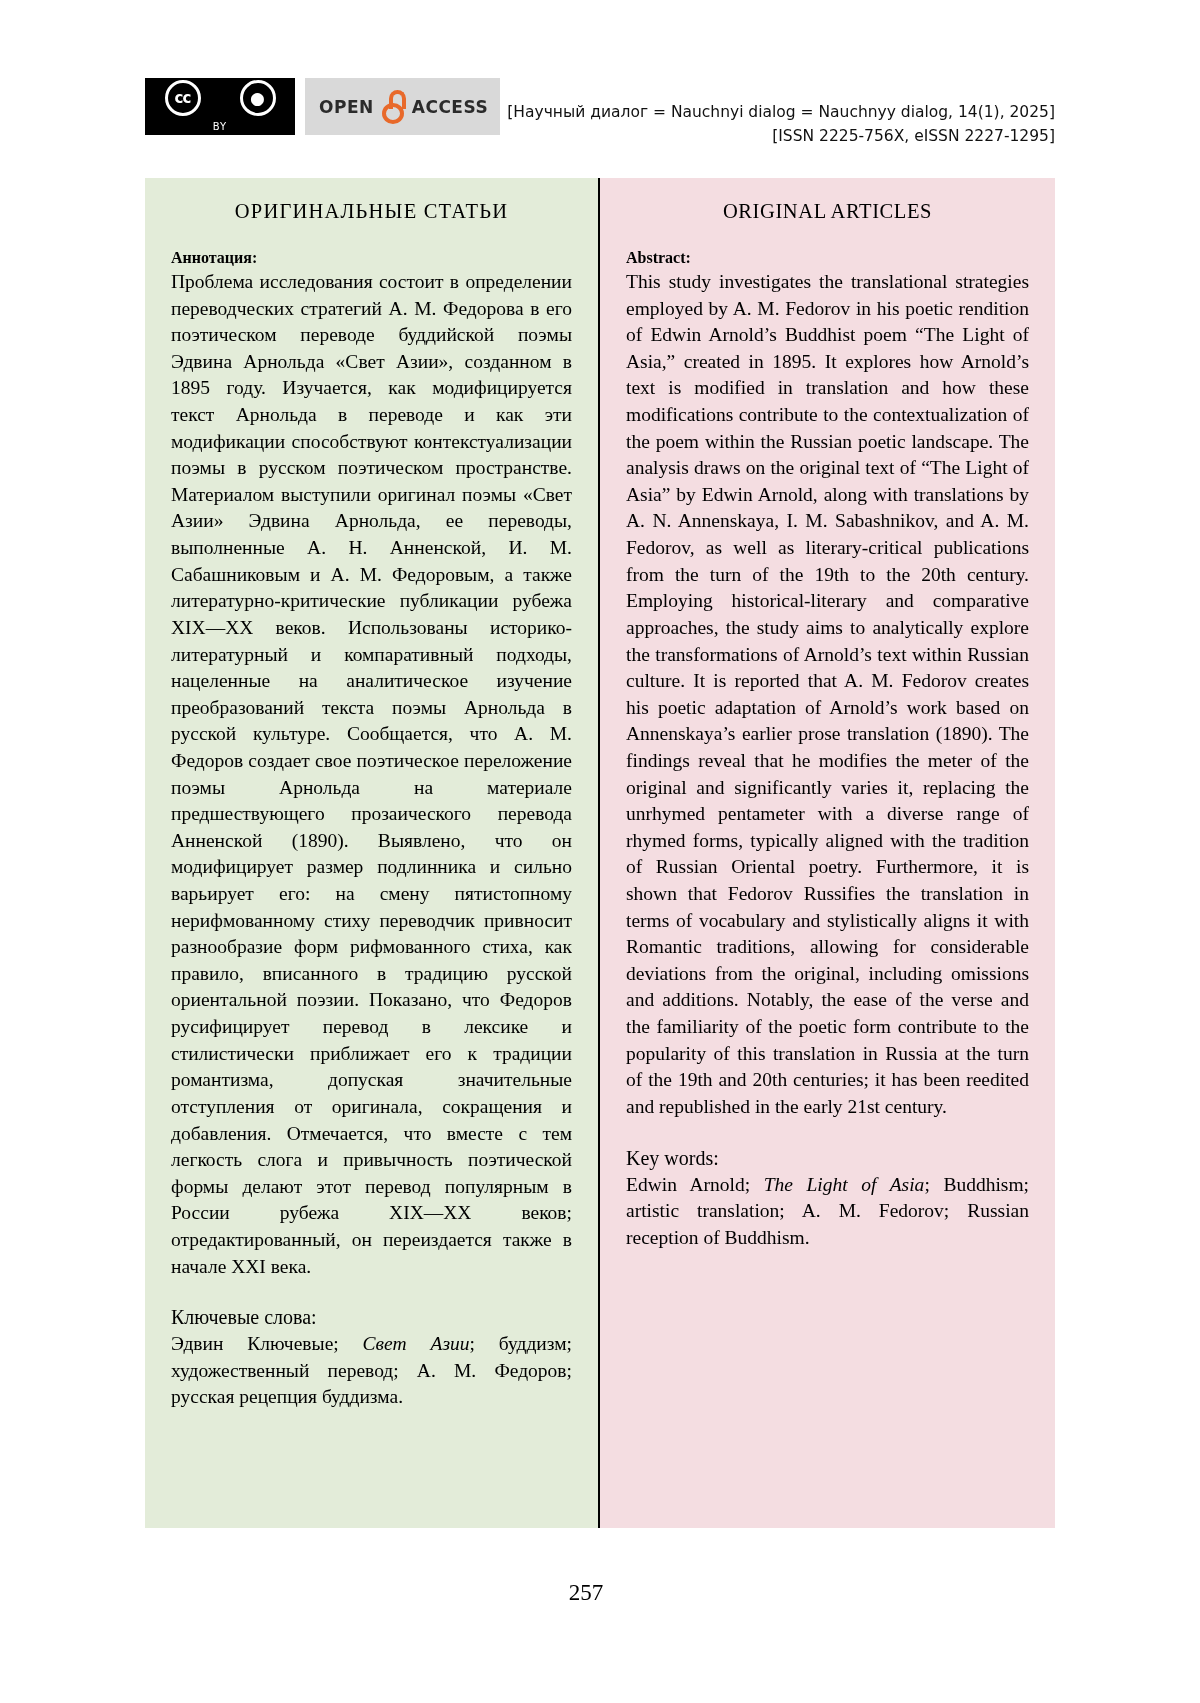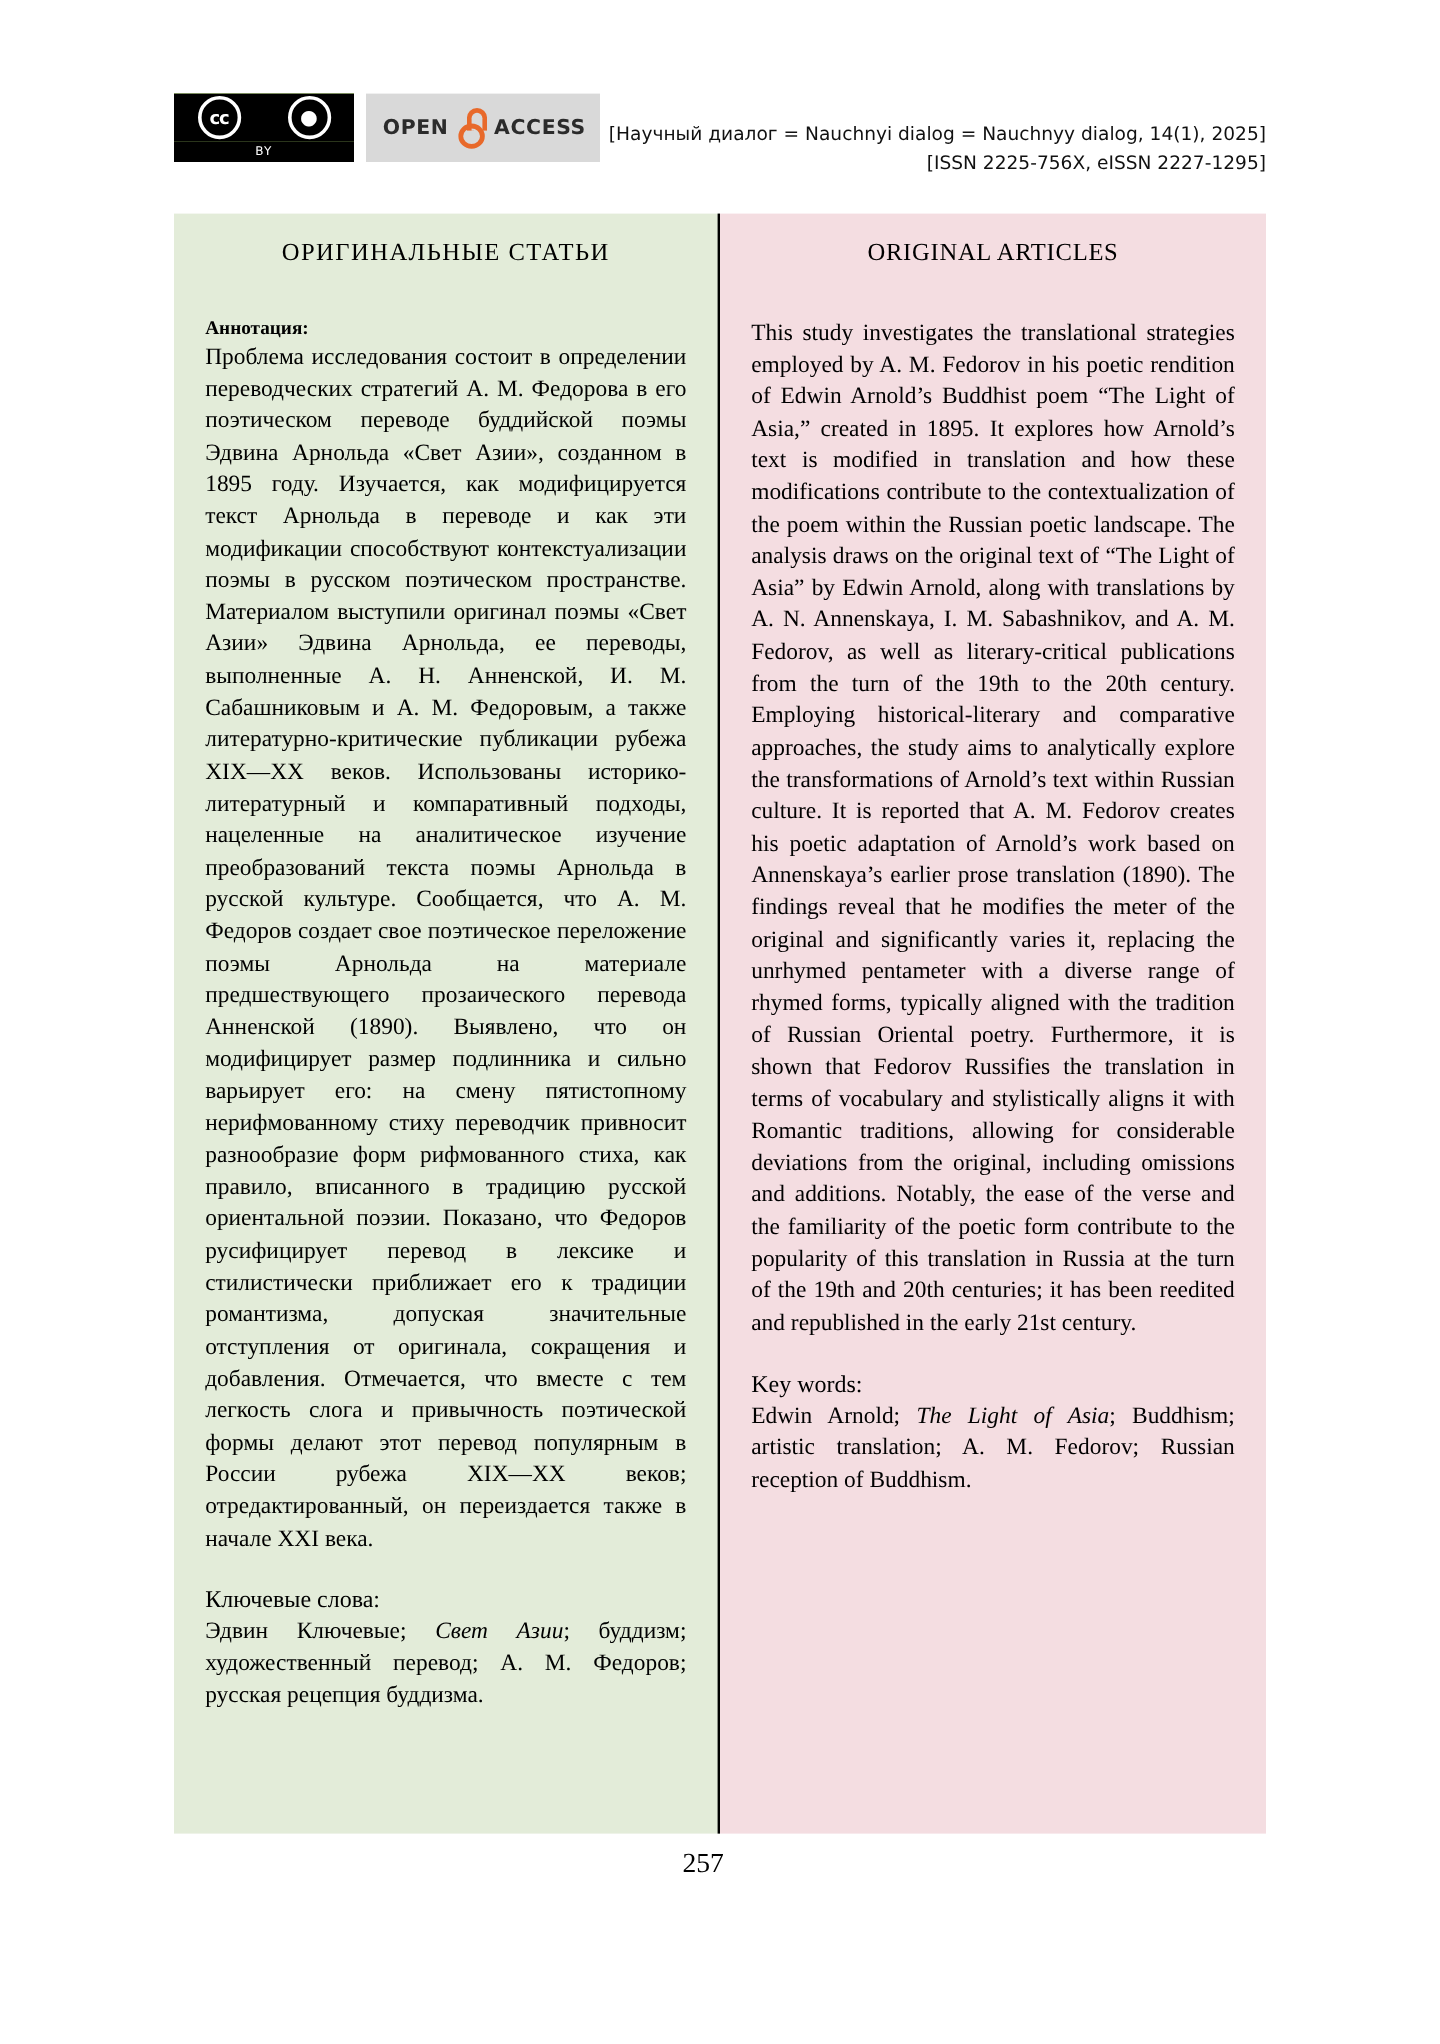--- a/index.html
+++ b/index.html
@@ -151,21 +151,21 @@
     background: #e3ecd9;
     border-right: 2px solid #000;
   }
   .col-right {
     background: #f4dde1;
   }
   .col-title {
     text-align: center;
     font-size: 20.5px;
     letter-spacing: 0.6px;
-    margin-bottom: 42px;
+    margin-bottom: 26px;
   }
   .col-title.ru { letter-spacing: 1.2px; }
   .label {
     font-weight: bold;
     font-size: 16px;
     margin-bottom: 2px;
   }
   .body-text {
     font-size: 19.5px;
     line-height: 1.365;
@@ -183,21 +183,21 @@
   }
   .kw-text {
     font-size: 19.5px;
     line-height: 1.365;
     text-align: justify;
   }
   .kw-text i { font-style: italic; }
 
   .page-number {
     position: absolute;
-    top: 1540px;
+    top: 1580px;
     left: 0;
     width: 1172px;
     text-align: center;
     font-size: 23px;
   }
 </style>
 </head>
 <body>
 
 <div class="page">
@@ -238,20 +238,21 @@
       <div class="label">Аннотация:</div>
       <div class="body-text">Проблема исследования состоит в определении переводческих стратегий А. М. Федорова в его поэтическом переводе буддийской поэмы Эдвина Арнольда «Свет Азии», созданном в 1895 году. Изучается, как модифицируется текст Арнольда в переводе и как эти модификации способствуют контекстуализации поэмы в русском поэтическом пространстве. Материалом выступили оригинал поэмы «Свет Азии» Эдвина Арнольда, ее переводы, выполненные А. Н. Анненской, И. М. Сабашниковым и А. М. Федоровым, а также литературно-критические публикации рубежа XIX—XX веков. Использованы историко-литературный и компаративный подходы, нацеленные на аналитическое изучение преобразований текста поэмы Арнольда в русской культуре. Сообщается, что А. М. Федоров создает свое поэтическое переложение поэмы Арнольда на материале предшествующего прозаического перевода Анненской (1890). Выявлено, что он модифицирует размер подлинника и сильно варьирует его: на смену пятистопному нерифмованному стиху переводчик привносит разнообразие форм рифмованного стиха, как правило, вписанного в традицию русской ориентальной поэзии. Показано, что Федоров русифицирует перевод в лексике и стилистически приближает его к традиции романтизма, допуская значительные отступления от оригинала, сокращения и добавления. Отмечается, что вместе с тем легкость слога и привычность поэтической формы делают этот перевод популярным в России рубежа XIX—XX веков; отредактированный, он переиздается также в начале XXI века.</div>
       <div class="kw-block">
         <div class="kw-label">Ключевые слова:</div>
         <div class="kw-text"><span>Эдвин Ключевые; </span><i>Свет Азии</i><span>; буддизм; художественный перевод; А. М. Федоров; русская рецепция буддизма.</span></div>
       </div>
     </div>
 
     <div class="col col-right">
       <div class="col-title">ORIGINAL ARTICLES</div>
+      <div class="label">Abstract:</div>
       <div class="body-text">This study investigates the translational strategies employed by A. M. Fedorov in his poetic rendition of Edwin Arnold’s Buddhist poem “The Light of Asia,” created in 1895. It explores how Arnold’s text is modified in translation and how these modifications contribute to the contextualization of the poem within the Russian poetic landscape. The analysis draws on the original text of “The Light of Asia” by Edwin Arnold, along with translations by A. N. Annenskaya, I. M. Sabashnikov, and A. M. Fedorov, as well as literary-critical publications from the turn of the 19th to the 20th century. Employing historical-literary and comparative approaches, the study aims to analytically explore the transformations of Arnold’s text within Russian culture. It is reported that A. M. Fedorov creates his poetic adaptation of Arnold’s work based on Annenskaya’s earlier prose translation (1890). The findings reveal that he modifies the meter of the original and significantly varies it, replacing the unrhymed pentameter with a diverse range of rhymed forms, typically aligned with the tradition of Russian Oriental poetry. Furthermore, it is shown that Fedorov Russifies the translation in terms of vocabulary and stylistically aligns it with Romantic traditions, allowing for considerable deviations from the original, including omissions and additions. Notably, the ease of the verse and the familiarity of the poetic form contribute to the popularity of this translation in Russia at the turn of the 19th and 20th centuries; it has been reedited and republished in the early 21st century.</div>
       <div class="kw-block">
         <div class="kw-label">Key words:</div>
         <div class="kw-text"><span>Edwin Arnold; </span><i>The Light of Asia</i><span>; Buddhism; artistic translation; A. M. Fedorov; Russian reception of Buddhism.</span></div>
       </div>
     </div>
 
   </div>
 
   <div class="page-number">257</div>

